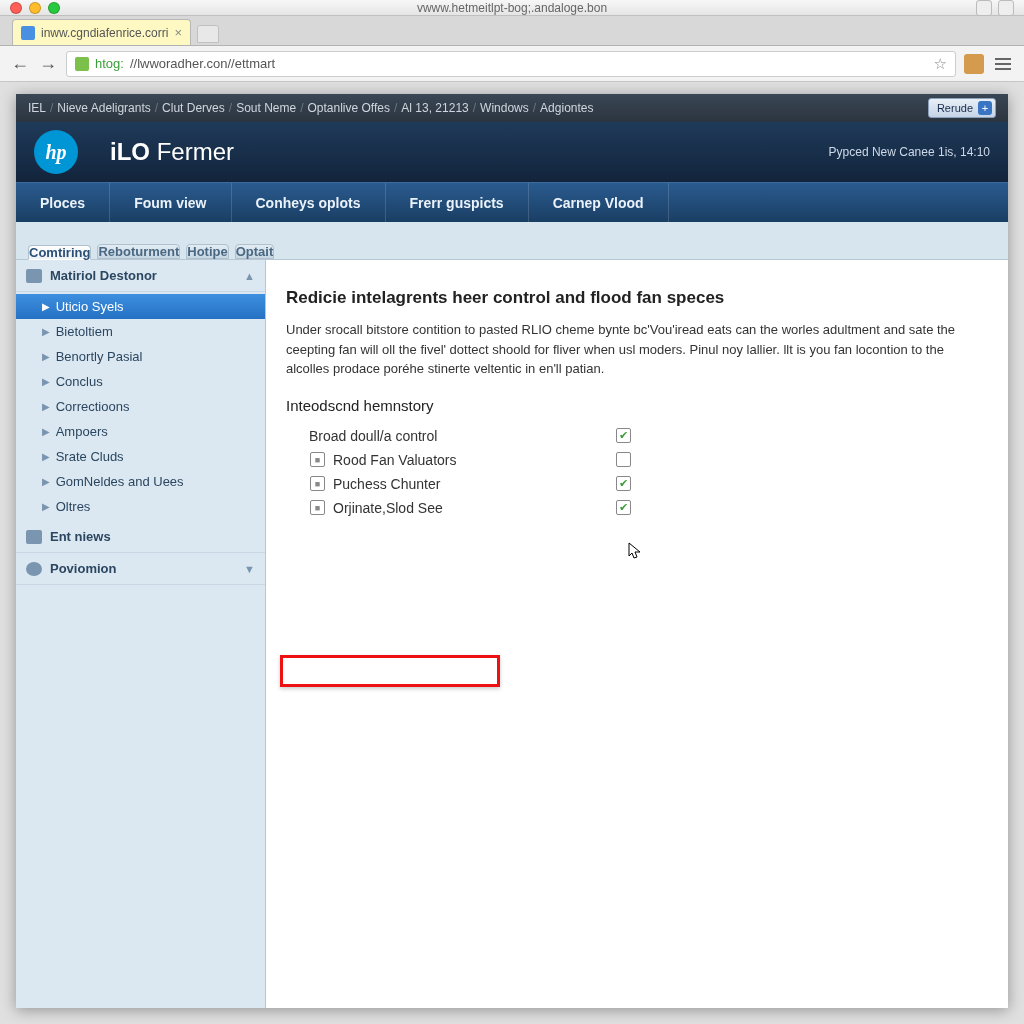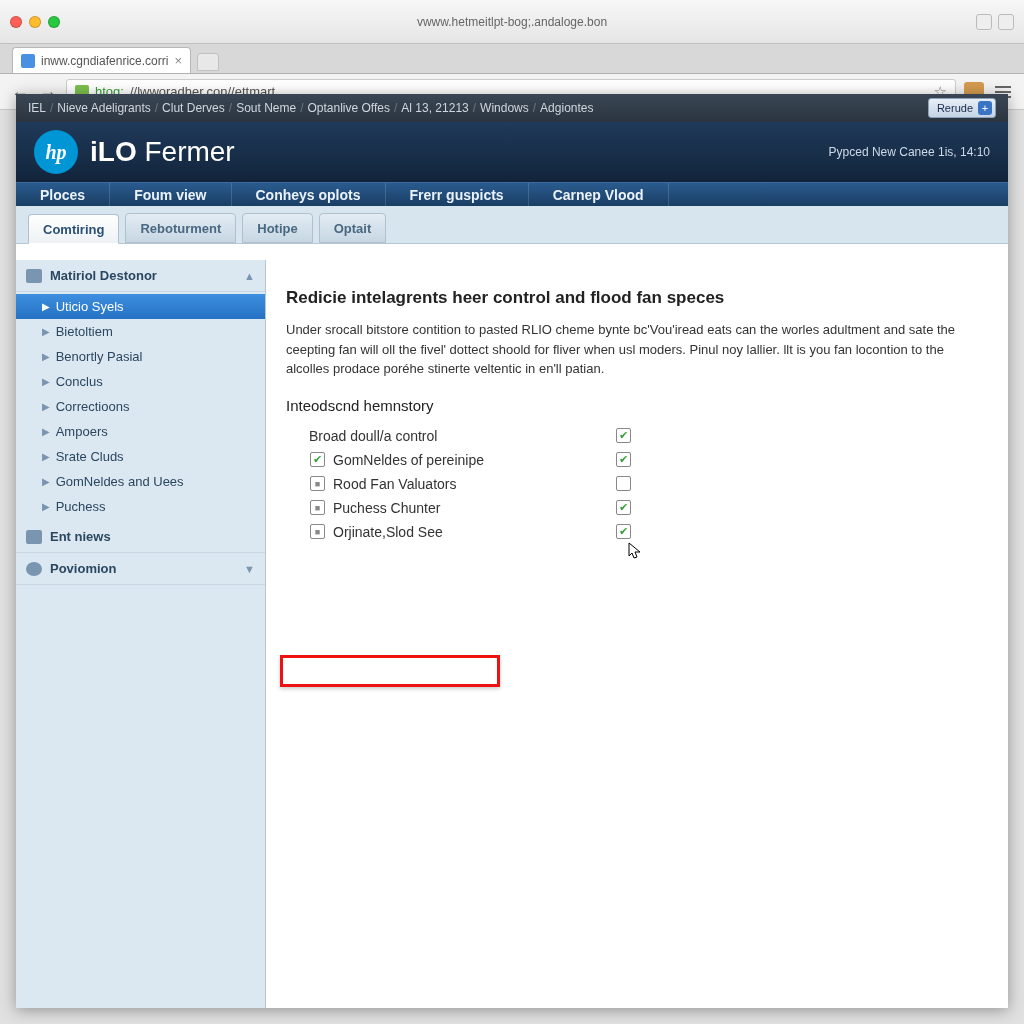--- a/index.html
+++ b/index.html
@@ -1,29 +1,29 @@
 <!DOCTYPE html>
 <html><head>
 <meta charset="utf-8">
 <style>
 * { margin:0; padding:0; box-sizing:border-box; }
 body { font-family:Arial,Helvetica,sans-serif; font-size:13px; background:#e0e0e0; width:1024px; height:1024px; overflow:hidden; position:relative; }
 
 
-.os-bar { height:44px; background:linear-gradient(#f7f7f7,#e5e5e5); border-bottom:1px solid #c0c0c0; display:flex; align-items:center; padding:0 10px; position:relative; }
+.os-bar { height:16px; background:linear-gradient(#f7f7f7,#e5e5e5); border-bottom:1px solid #c0c0c0; display:flex; align-items:center; padding:0 10px; position:relative; }
 .traffic { display:flex; gap:7px; }
 .dot { width:12px; height:12px; border-radius:50%; border:1px solid rgba(0,0,0,.2); }
 .dot.r{background:#ff5f56}.dot.y{background:#ffbd2e}.dot.g{background:#27c93f}
 .os-title { position:absolute; left:50%; transform:translateX(-50%); color:#666; font-size:12px; }
 .os-right { position:absolute; right:10px; display:flex; gap:6px; }
 .os-ico { width:16px; height:16px; border:1px solid #bbb; border-radius:3px; background:#eee; }
 
 
 .tabstrip { height:30px; background:#d8d8d8; border-bottom:1px solid #b2b2b2; display:flex; align-items:flex-end; padding-left:12px; }
-.btab { height:26px; background:#ffffff; border:1px solid #b7b7b7; border-bottom:none; border-radius:4px 4px 0 0; display:flex; align-items:center; padding:0 8px; font-size:12px; color:#555; gap:6px; }
+.btab { height:26px; background:#fef9c3; border:1px solid #b7b7b7; border-bottom:none; border-radius:4px 4px 0 0; display:flex; align-items:center; padding:0 8px; font-size:12px; color:#555; gap:6px; }
 .btab .fav{width:14px;height:14px;background:#4a90e2;border-radius:2px}
 .btab .x{color:#888;font-size:13px;cursor:pointer}
 .newtab{width:22px;height:18px;background:#e8e8e8;border:1px solid #c0c0c0;margin-left:6px;border-radius:3px 3px 0 0;margin-bottom:2px}
 
 
 .addr { height:36px; background:#f3f3f3; border-bottom:1px solid #c7c7c7; display:flex; align-items:center; padding:0 10px; gap:8px; }
 .nav-ico{width:20px;height:20px;display:flex;align-items:center;justify-content:center;color:#555;font-size:18px;cursor:pointer}
 .url-field{flex:1;height:26px;background:#fff;border:1px solid #ccc;border-radius:3px;display:flex;align-items:center;padding:0 8px;gap:6px;font-size:13px}
 .url-field .pad{width:14px;height:14px;background:#7cc04c;border-radius:2px}
 .url-field .proto{color:#3a9d3a}
@@ -37,33 +37,33 @@
 
 
 .topnav { height:28px; background:linear-gradient(#3a4654,#2b3540); display:flex; align-items:center; padding:0 12px; color:#cfd6de; font-size:12px; gap:4px; }
 .topnav .sep{color:#6a7682;margin:0 4px}
 .topnav .right{margin-left:auto;display:flex;align-items:flex-end;gap:8px}
 .topnav .sel{height:20px;background:linear-gradient(#e8eef6,#c5d4e6);border:1px solid #8aa0bb;border-radius:3px;padding:0 22px 0 8px;color:#1a2b4a;font-size:11px;display:flex;align-items:center;position:relative}
 .topnav .sel .plus{position:absolute;right:3px;top:2px;width:14px;height:14px;background:#3a75c4;border-radius:3px;color:#fff;font-size:11px;display:flex;align-items:center;justify-content:center}
 .topnav a{color:#cfd6de;text-decoration:none;cursor:pointer}
 
 
-.brand { height:60px; background:linear-gradient(#1f3a5a,#12243b); display:flex; align-items:center; padding:0 18px; color:#fff; }
+.brand { height:60px; background:linear-gradient(#1f3a5a,#12243b); display:flex; align-items:center; padding:0 18px; color:#fff;gap:20px; }
 .brand .logo{width:44px;height:44px;border-radius:50%;background:#0096d6;display:flex;align-items:center;justify-content:center;font-style:italic;font-weight:600;font-size:20px;color:#fff;font-family:Georgia,serif}
-.brand .title{font-size:28px;font-weight:300;margin-left:12px}
+.brand .title{font-size:24px;font-weight:300;margin-left:12px}
 .brand .title b{font-weight:600}
 .brand .meta{margin-left:auto;font-size:12px;color:#cdd9e8}
 
 
-.mainnav{height:24px;background:linear-gradient(#2a5b8f,#1a3e63);display:flex;border-top:1px solid #3c6a9c}
+.mainnav{height:40px;background:linear-gradient(#2a5b8f,#1a3e63);display:flex;border-top:1px solid #3c6a9c}
 .mainnav .mt{padding:0 24px;display:flex;align-items:center;color:#eaf2fb;font-weight:600;font-size:14px;border-right:1px solid rgba(255,255,255,.15);cursor:pointer}
 
 
 .subtabs{height:38px;background:#d7e5ee;display:flex;align-items:flex-end;padding-left:12px;gap:6px;border-bottom:1px solid #b5c7d4}
-.stab{height:30px;background:linear-gradient(#fefefe,#eef2f5);border:1px solid #b0c0cd;border-radius:4px 4px 0 0;padding:0 14px;display:flex;align-items:center;font-size:13px;font-weight:600;color:#2a5078;cursor:pointer}
+.stab{height:15px;background:linear-gradient(#fefefe,#eef2f5);border:1px solid #b0c0cd;border-radius:4px 4px 0 0;padding:0 0;display:flex;align-items:center;font-size:13px;font-weight:600;color:#2a5078;cursor:pointer}
 .stab.inactive{background:linear-gradient(#e3ecf3,#c6d7e3);color:#4a6882}
 .stab:first-child{border-bottom-color:#fff;position:relative;z-index:2;margin-bottom:-1px}
 
 
 .body{position:absolute;top:166px;left:0;right:0;bottom:0;display:flex}
 .side{width:250px;background:#dce8f1;border-right:1px solid #b5c7d4;overflow:hidden}
 .side .grp{padding:8px 10px;display:flex;align-items:center;gap:8px;font-weight:600;color:#2a4660;font-size:13px;border-bottom:1px solid #c9d8e4;cursor:pointer}
 .side .grp .gi{width:16px;height:14px;background:#7a95b0;border-radius:2px}
 .side .grp .chev{margin-left:auto;color:#7a95b0;font-size:11px}
 .side .items{padding:2px 0}
@@ -202,21 +202,21 @@
           <div class="it">
             <span class="ar">▶</span>
             <span>Srate Cluds</span>
           </div>
           <div class="it">
             <span class="ar">▶</span>
             <span>GomNeldes and Uees</span>
           </div>
           <div class="it">
             <span class="ar">▶</span>
-            <span>Puchess</span>
+            <span>Oltres</span>
           </div>
         </div>
       <div class="grp">
         <span class="gi"></span>
         <span>Ent niews</span>
       </div>
       <div class="grp">
         <span class="gi" style="border-radius:50%"></span>
         <span>Poviomion</span>
         <span class="chev">▼</span>
@@ -230,27 +230,20 @@
       <div id="opts">
           <div class="optrow">
             <span class="txt">
               <span style="width:15px"></span>
               <span>Broad doull/a control</span>
             </span>
             <span class="cb chk"></span>
           </div>
           <div class="optrow child">
             <span class="txt">
-              <span class="cb chk"></span>
-              <span>GomNeldes of pereinipe</span>
-            </span>
-            <span class="cb chk"></span>
-          </div>
-          <div class="optrow child">
-            <span class="txt">
               <span class="cb semi"></span>
               <span>Rood Fan Valuators</span>
             </span>
             <span class="cb"></span>
           </div>
           <div class="optrow child">
             <span class="txt">
               <span class="cb semi"></span>
               <span>Puchess Chunter</span>
             </span>

